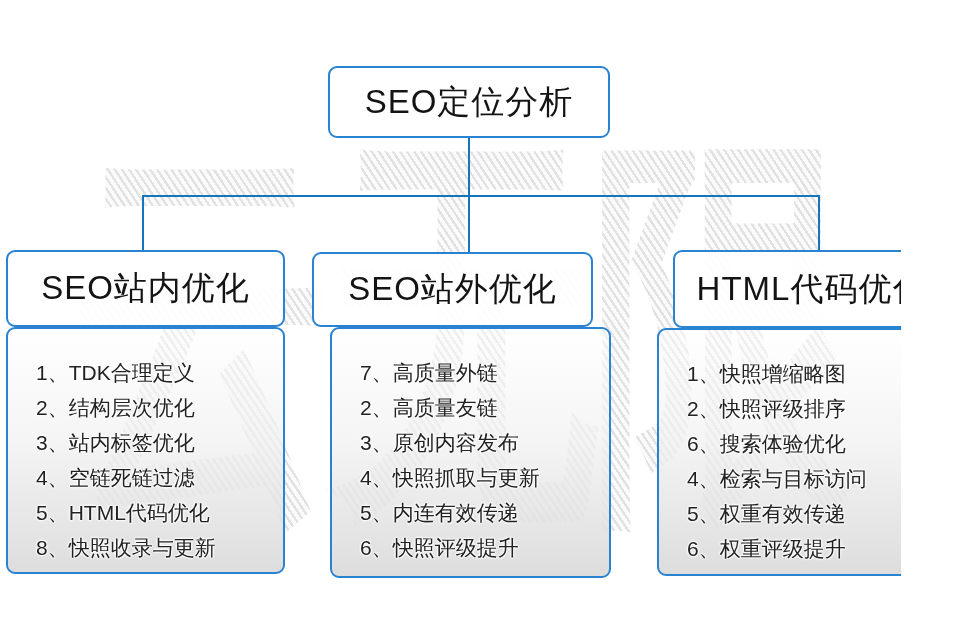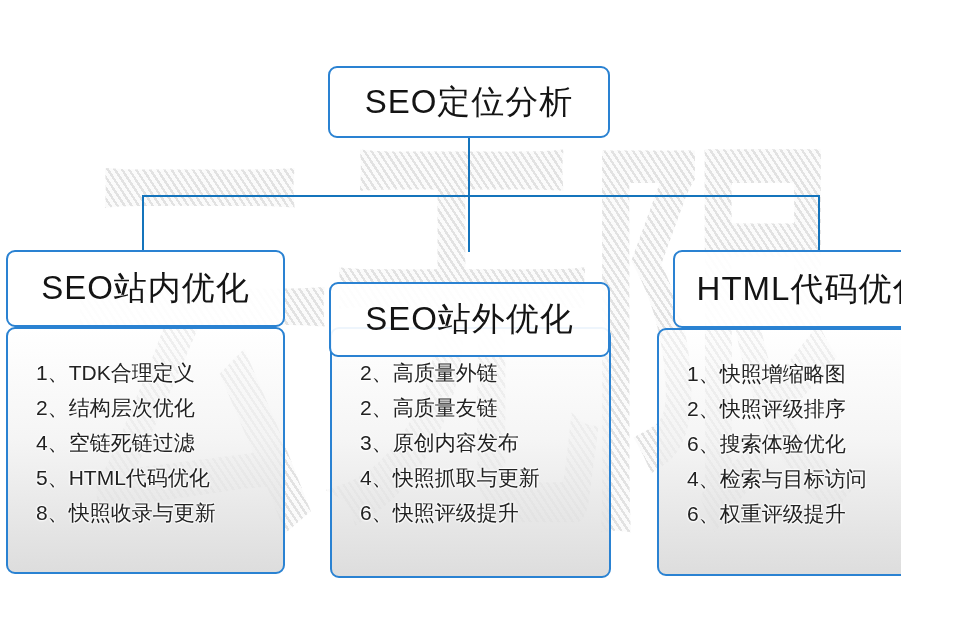--- a/index.html
+++ b/index.html
@@ -42,21 +42,21 @@
   .panel ul{
     list-style:none;margin:0;padding:26px 10px 0 28px;
   }
   .panel li{
     font-size:21px;line-height:35px;color:#222;white-space:nowrap;
     text-shadow:0 1px 2px #fff,0 -1px 2px #fff,1px 0 2px #fff,-1px 0 2px #fff;
   }
   
   .col-left  .title-box{left:6px;  top:250px;width:279px;height:77px;}
   .col-left  .panel    {left:6px;  top:327px;width:279px;height:247px;}
-  .col-mid   .title-box{left:329px;top:252px;width:281px;height:75px;margin-top:30px;}
+  .col-mid   .title-box{left:312px;top:252px;width:281px;height:75px;}
   .col-mid   .panel    {left:330px;top:327px;width:281px;height:251px;}
   .col-right .title-box{left:673px;top:250px;width:277px;height:78px;}
   .col-right .panel    {left:657px;top:328px;width:277px;height:248px;}
 </style>
 </head>
 <body>
 
 <div id="stage" style="--line-blue: #1474bc; --border-blue: #2a82d2;">
 
   <div class="watermark">云无限</div>
@@ -72,50 +72,53 @@
   </div>
 
   <div class="col-left">
     <div class="title-box">
       <span>SEO站内优化</span>
     </div>
     <div class="panel">
       <ul>
           <li>1、TDK合理定义</li>
           <li>2、结构层次优化</li>
+          <li>3、站内标签优化</li>
           <li>4、空链死链过滤</li>
           <li>5、HTML代码优化</li>
           <li>8、快照收录与更新</li>
         </ul>
     </div>
   </div>
 
   <div class="col-mid">
     <div class="title-box">
       <span>SEO站外优化</span>
     </div>
     <div class="panel">
       <ul>
-          <li>2、高质量外链</li>
+          <li>7、高质量外链</li>
           <li>2、高质量友链</li>
           <li>3、原创内容发布</li>
           <li>4、快照抓取与更新</li>
+          <li>5、内连有效传递</li>
           <li>6、快照评级提升</li>
         </ul>
     </div>
   </div>
 
   <div class="col-right">
     <div class="title-box">
       <span>HTML代码优化</span>
     </div>
     <div class="panel">
       <ul>
           <li>1、快照增缩略图</li>
           <li>2、快照评级排序</li>
           <li>6、搜索体验优化</li>
           <li>4、检索与目标访问</li>
+          <li>5、权重有效传递</li>
           <li>6、权重评级提升</li>
         </ul>
     </div>
   </div>
 
 </div>
 
 </body></html>

